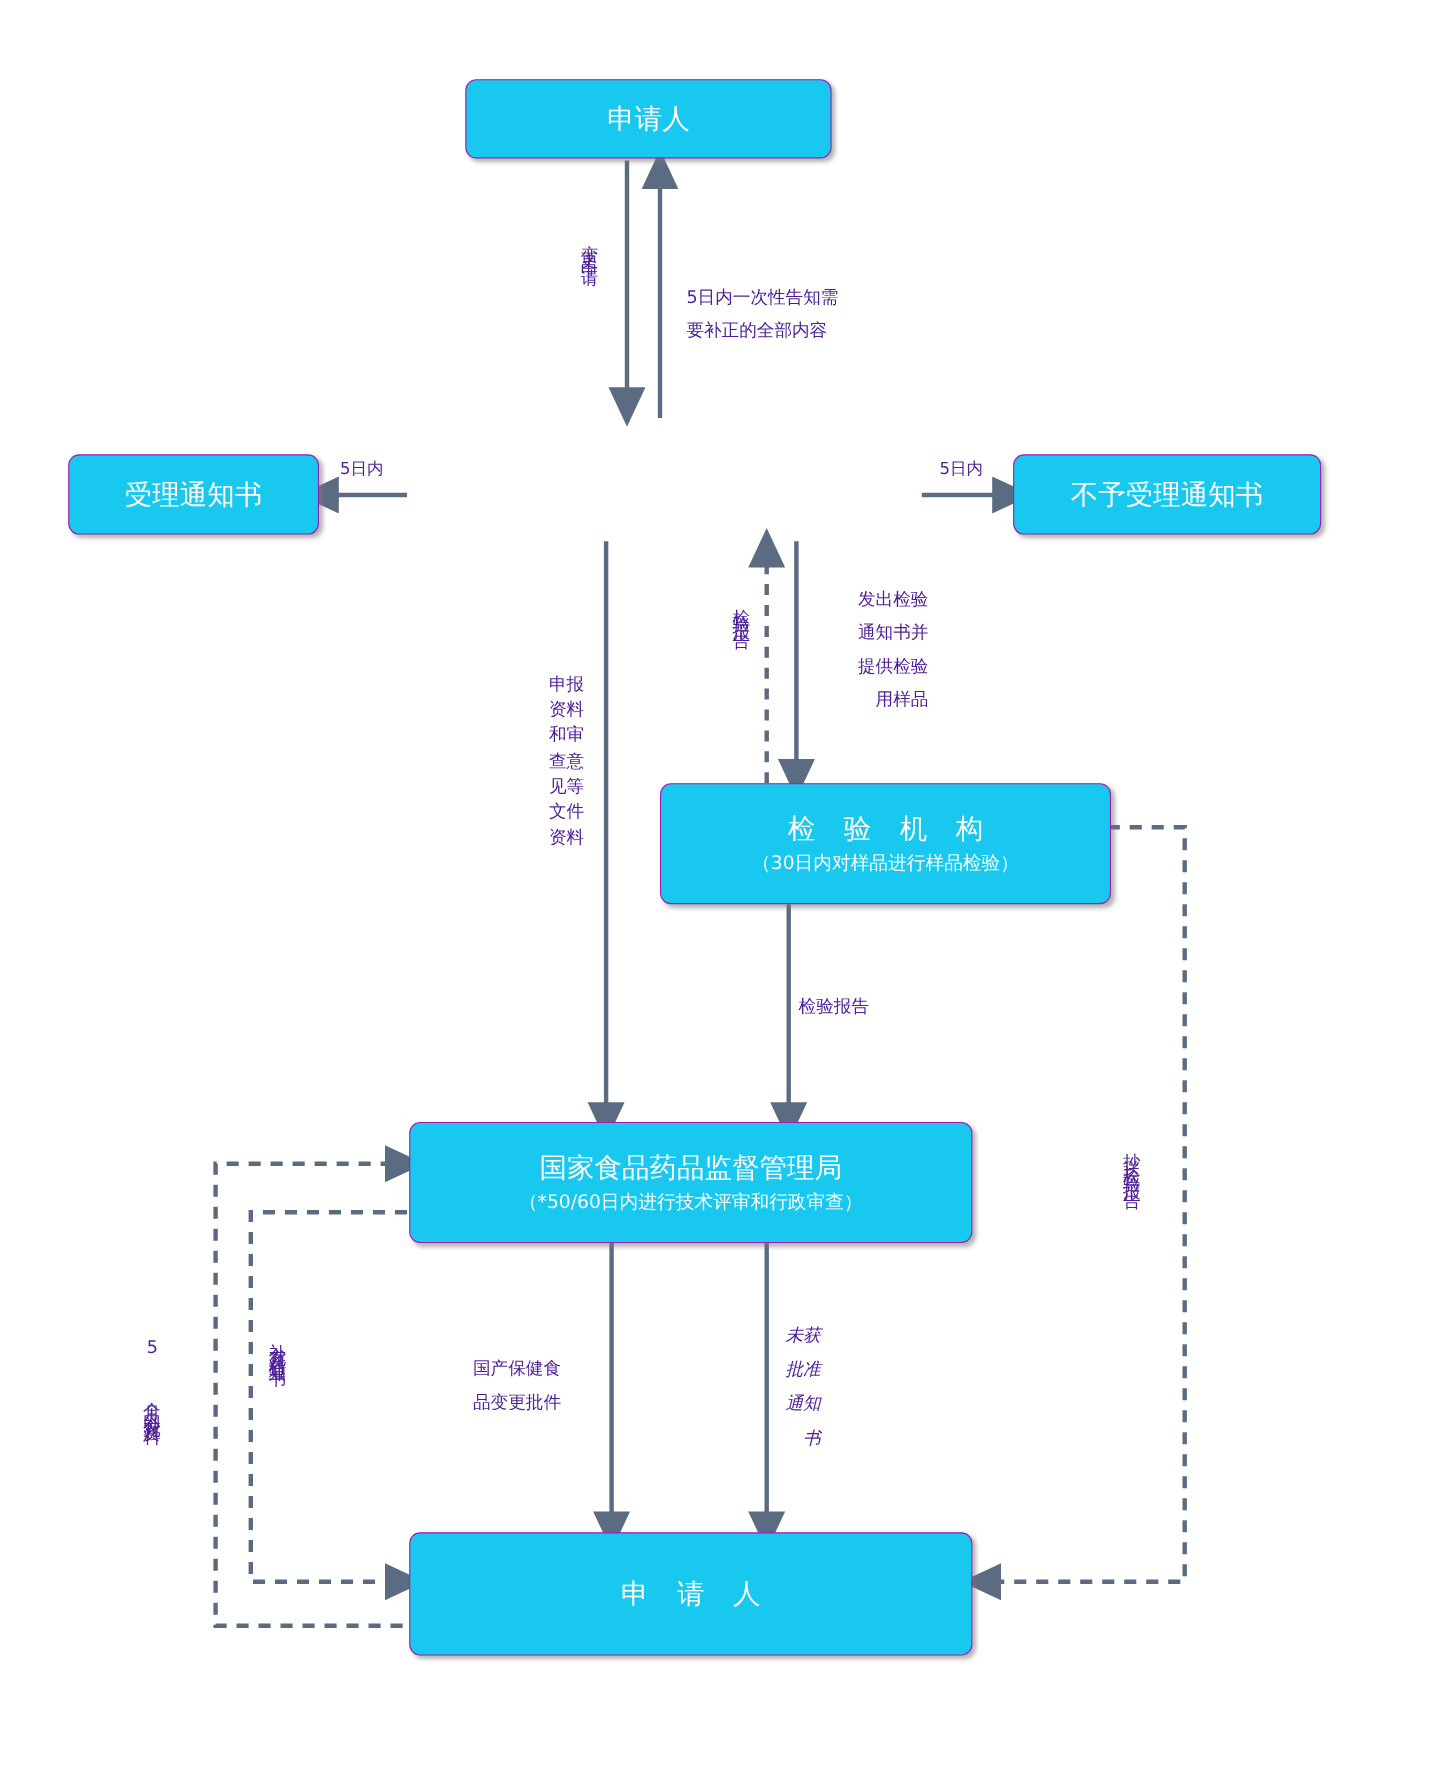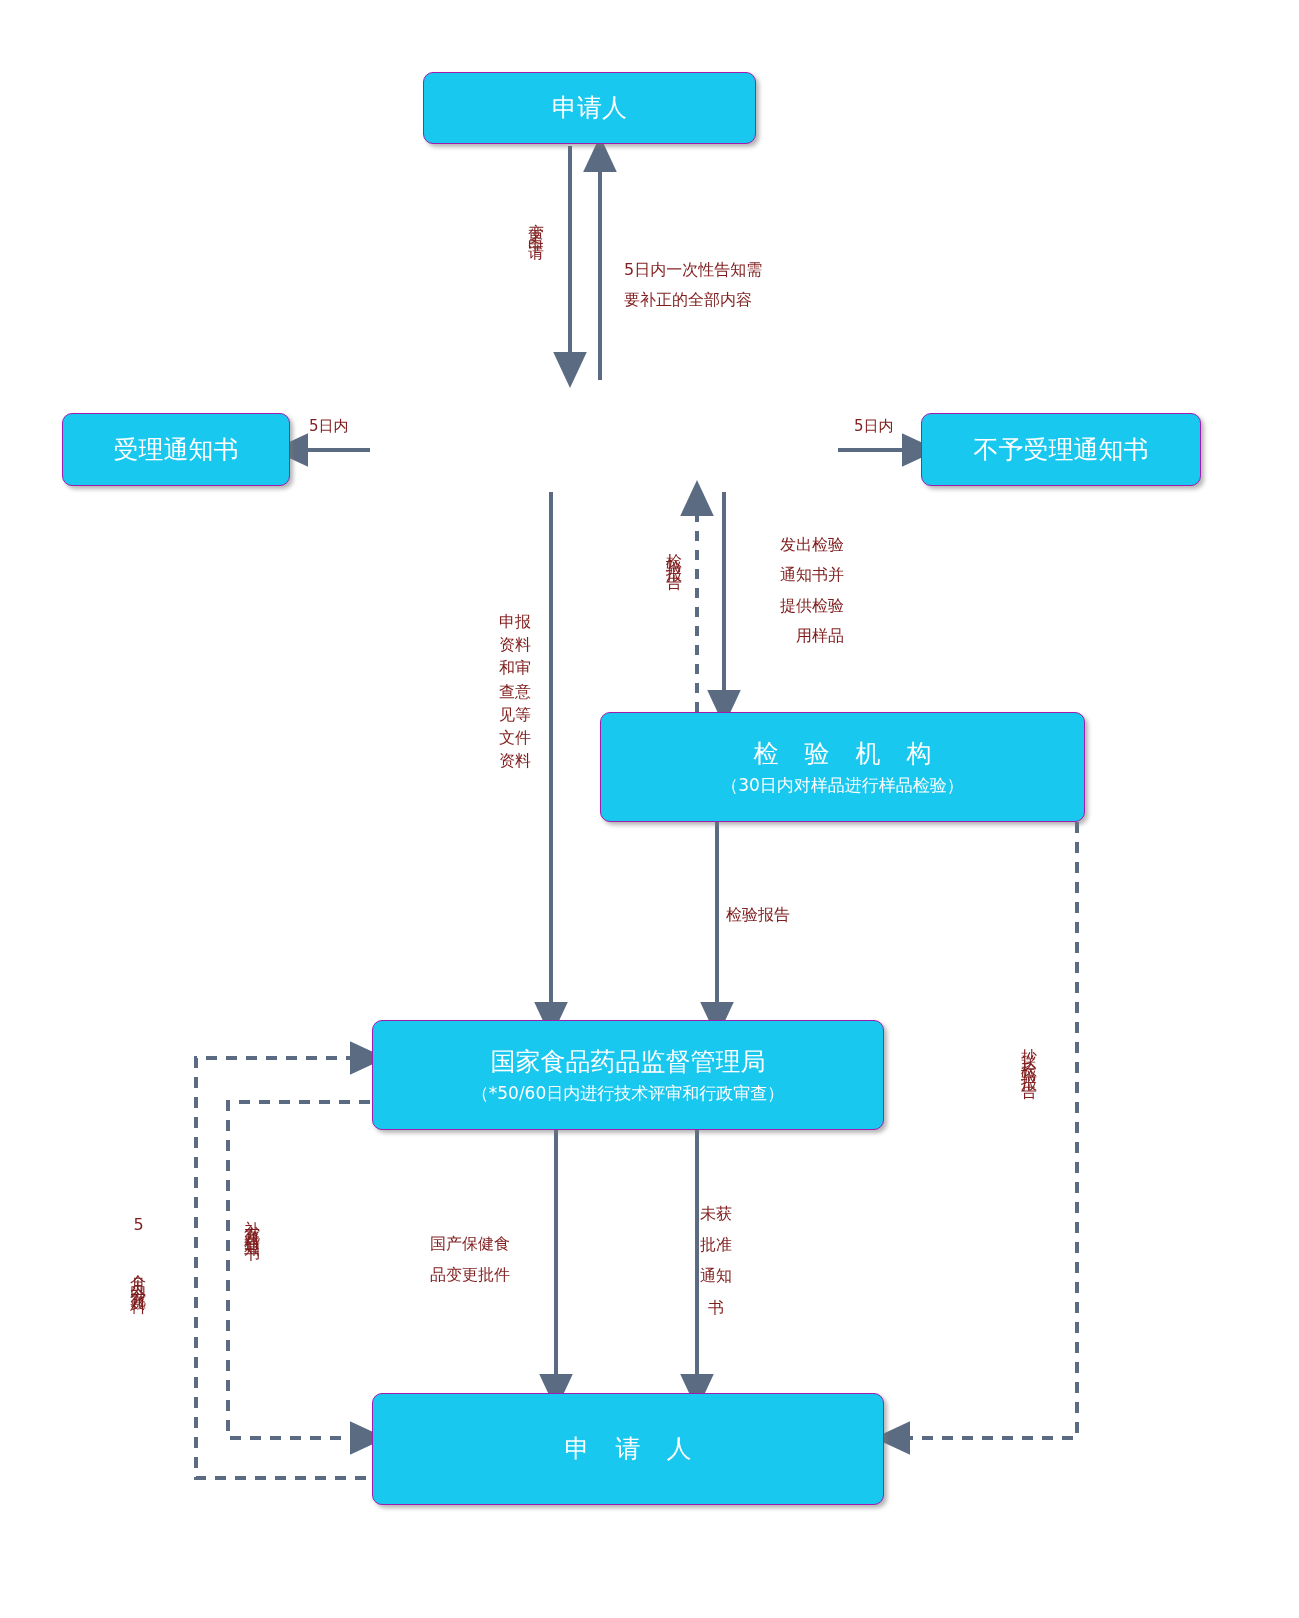--- a/index.html
+++ b/index.html
@@ -51,21 +51,21 @@
     font-size: 17px;
     line-height: 1.2;
     margin-top: 6px;
     white-space: nowrap;
   }
   .node.single .title {
     font-size: 25px;
   }
   .lbl {
     position: absolute;
-    color: #7f1d1d;
+    color: #4c1d95;
     font-size: 16px;
     line-height: 1.55;
     white-space: pre-line;
     text-align: center;
   }
   .lbl.vert {
     writing-mode: vertical-rl;
     text-orientation: upright;
     line-height: 1.5;
     letter-spacing: 7px;
@@ -149,21 +149,21 @@
 
 
   <div class="node single" style="left:921px; top:413px; width:280px; height:73px;">
     <div class="title">不予受理通知书</div>
   </div>
 
   <div class="node single" style="left:62px; top:413px; width:228px; height:73px;">
     <div class="title">受理通知书</div>
   </div>
 
-  <div class="node" style="left:600px; top:712px; width:485px; height:110px;">
+  <div class="node" style="left:600px; top:712px; width:410px; height:110px;">
     <div class="title spaced">检 验 机 构</div>
     <div class="sub">（30日内对样品进行样品检验）</div>
   </div>
 
   <div class="node" style="left:372px; top:1020px; width:512px; height:110px;">
     <div class="title">国家食品药品监督管理局</div>
     <div class="sub">（*50/60日内进行技术评审和行政审查）</div>
   </div>
 
   <div class="node single" style="left:372px; top:1393px; width:512px; height:112px;">
@@ -200,18 +200,18 @@
 
   <div class="lbl vert" style="left:1017px; top:1035px;">抄送检验报告</div>
 
   <div class="lbl vert" style="left:126px; top:1215px; letter-spacing:4px;">5 个月内补充资料</div>
 
   <div class="lbl vert" style="left:240px; top:1208px; letter-spacing:4px;">补充资料通知书</div>
 
   <div class="lbl" style="left:430px; top:1228px; width:112px; text-align:left; line-height:1.95;">国产保健食
 品变更批件</div>
 
-  <div class="lbl" style="left:686px; top:1198px; width:60px; text-align:center; line-height:1.95;">未获
+  <div class="lbl" style="left:686px; top:1198px; width:60px; text-align:right; line-height:1.95;font-style:italic;">未获
 批准
 通知
 书</div>
 
 </div>
 
 </body></html>

